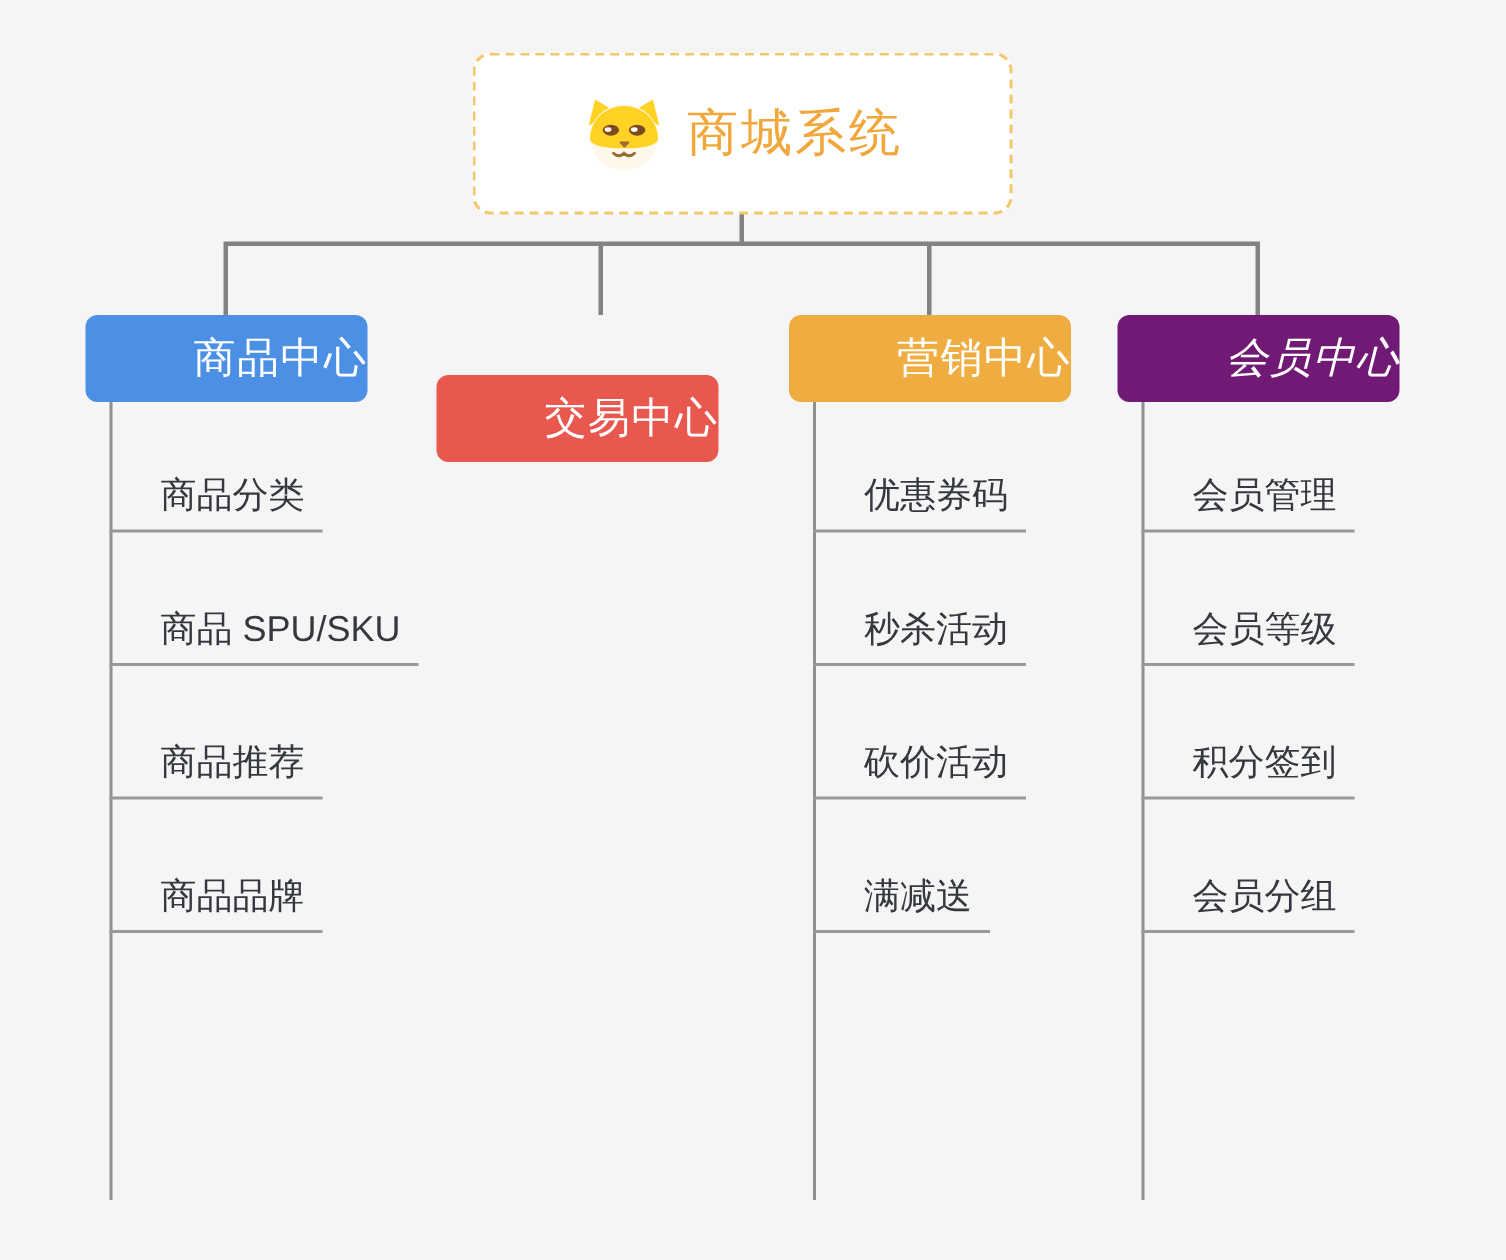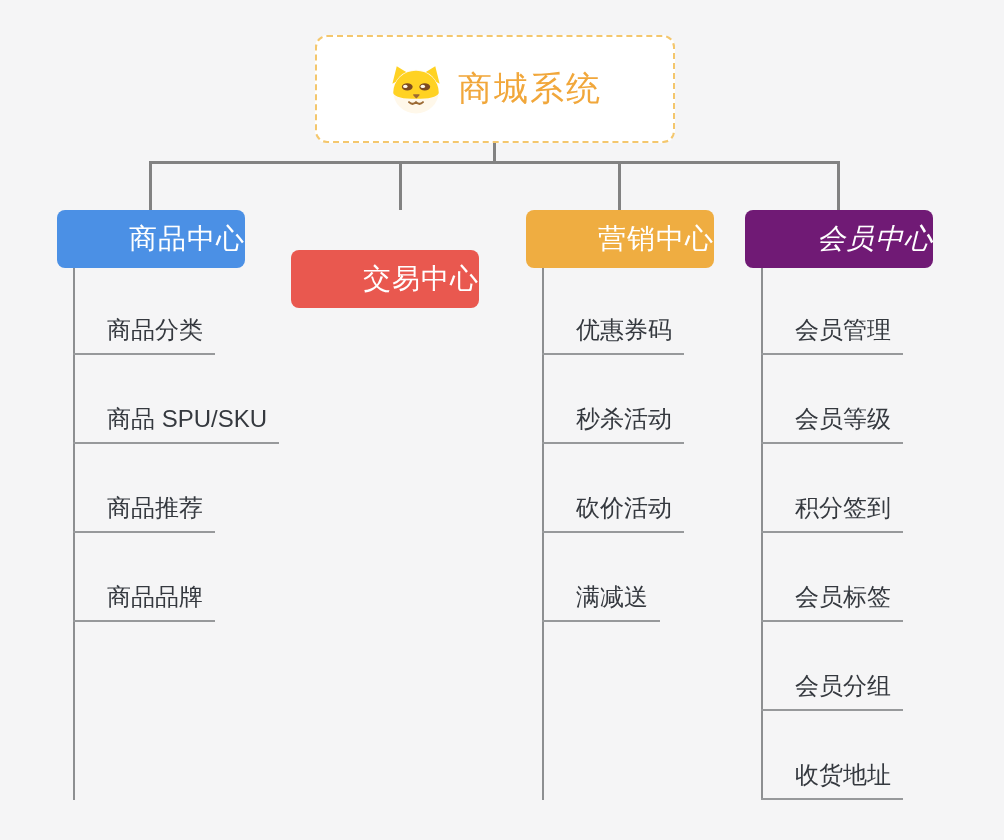--- a/index.html
+++ b/index.html
@@ -180,23 +180,17 @@
     <div class="item-slot">
         <div class="subtopic">会员管理</div>
       </div>
     <div class="item-slot">
         <div class="subtopic">会员等级</div>
       </div>
     <div class="item-slot">
         <div class="subtopic">积分签到</div>
       </div>
     <div class="item-slot">
-        <div class="subtopic">会员标签</div>
-      </div>
-    <div class="item-slot">
         <div class="subtopic">会员分组</div>
-      </div>
-    <div class="item-slot">
-        <div class="subtopic">收货地址</div>
       </div>
   </div>
 
 </div>
 
 </body></html>

